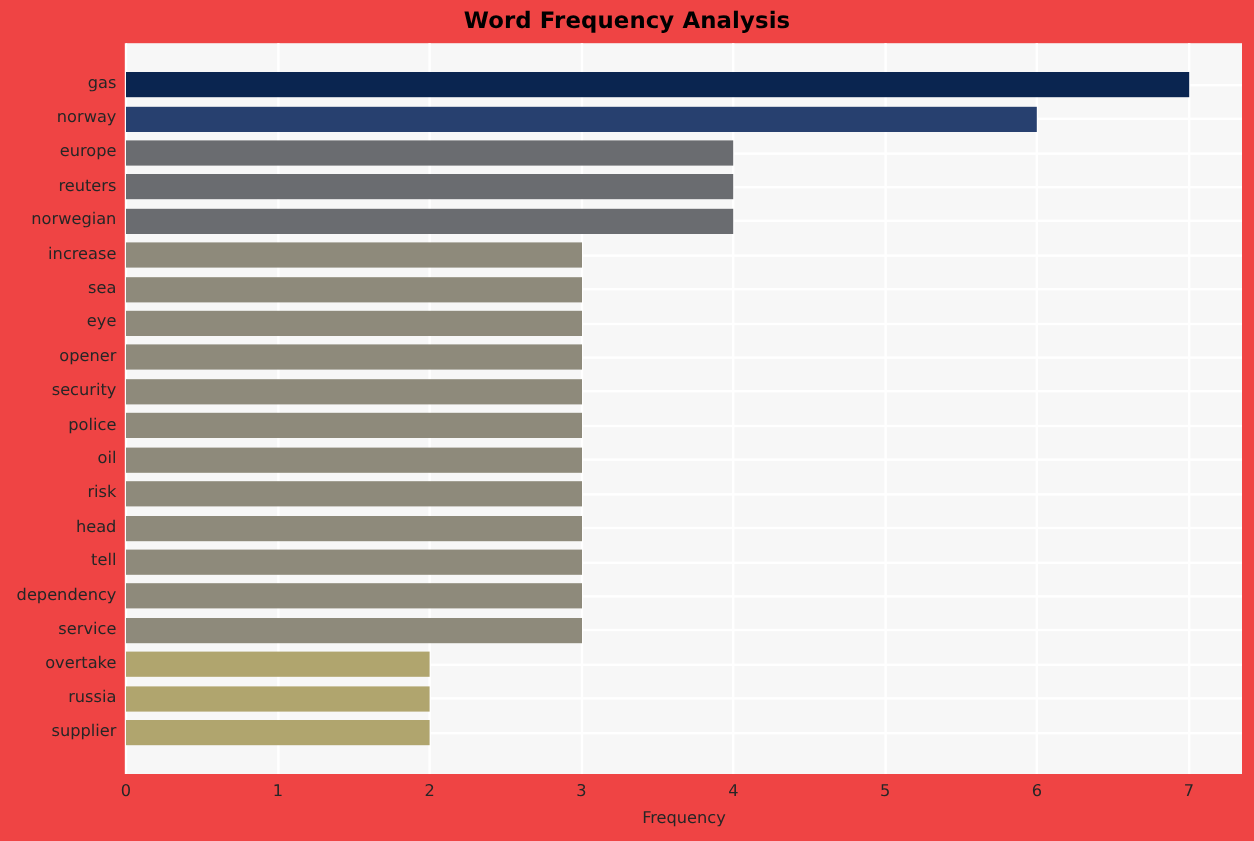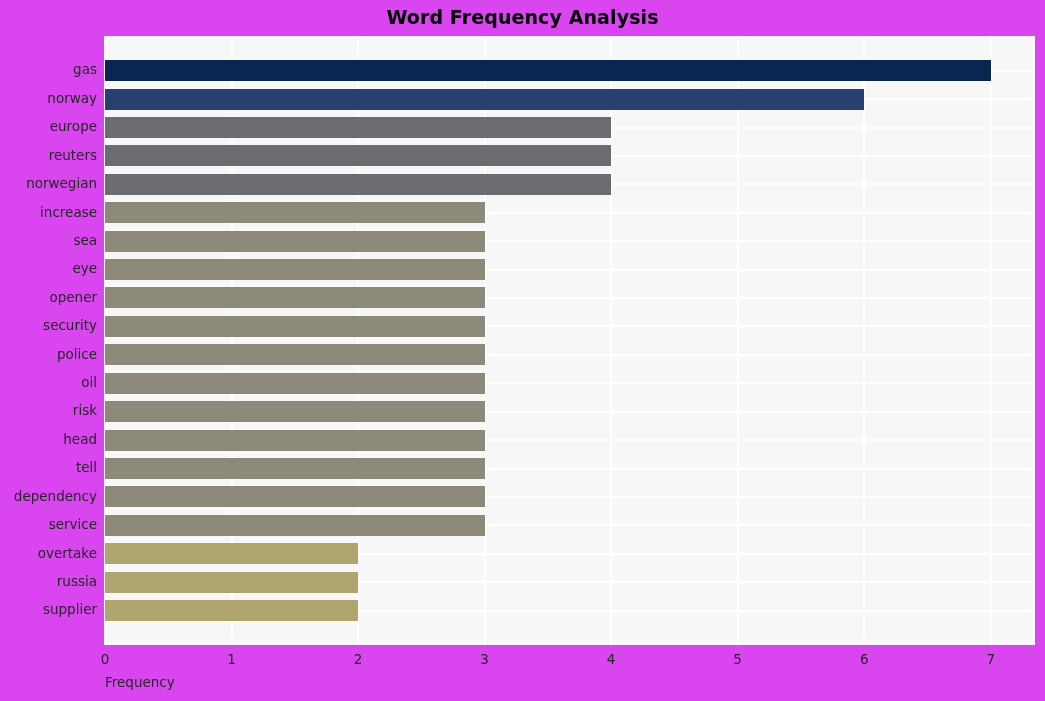--- a/index.html
+++ b/index.html
@@ -10,21 +10,21 @@
   body {
     width: 1045px;
     height: 701px;
     font-family: "DejaVu Sans", "Liberation Sans", sans-serif;
     overflow: hidden;
   }
   #figure {
     position: relative;
     width: 1045px;
     height: 701px;
-    background: #d946ef;
+    background: #ef4444;
   }
   #chart-title {
     position: absolute;
     left: 0;
     top: 6px;
     width: 1045px;
     text-align: center;
     font-size: 19px;
     font-weight: bold;
     color: #000000;
@@ -83,21 +83,21 @@
     margin-left: -30px;
     text-align: center;
     font-size: 13.5px;
     color: #262626;
   }
   #xaxis-label {
     position: absolute;
     left: 105px;
     top: 674px;
     width: 930px;
-    text-align: left;
+    text-align: center;
     font-size: 13.5px;
     color: #262626;
   }
 </style>
 </head>
 <body>
 
 <div id="figure">
 
   <div id="chart-title">Word Frequency Analysis</div>

